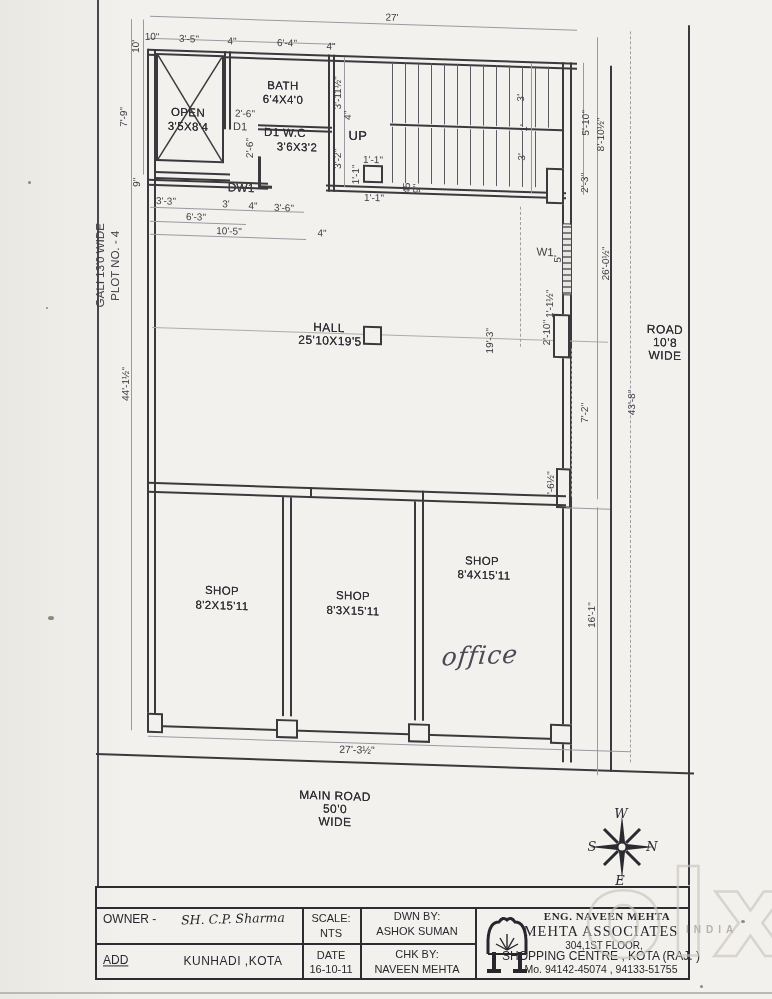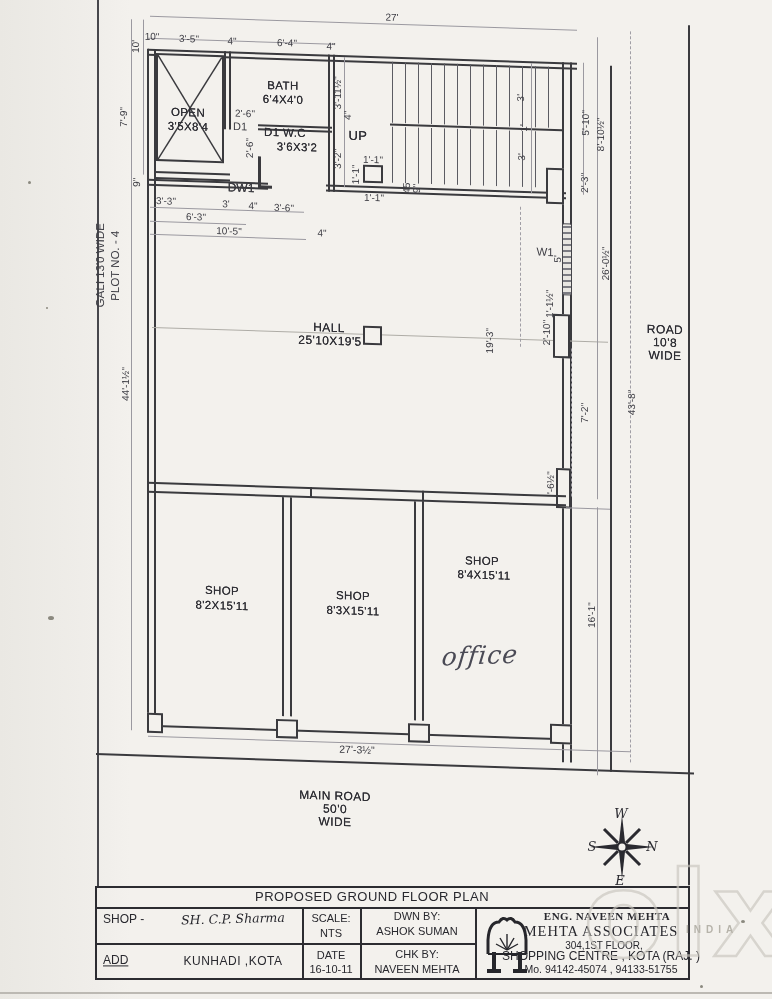--- a/index.html
+++ b/index.html
@@ -214,22 +214,21 @@
   <div class="compass-letter" style="left:620px;top:880px;">E</div>
   <div class="compass-letter" style="left:592px;top:846px;">S</div>
 
   <div id="tb-outer" style="left:95px;top:886px;width:595px;height:94px;"></div>
   <div class="tbline" style="left:95px;top:907px;width:595px;height:2px;"></div>
   <div class="tbline" style="left:302px;top:908px;width:2px;height:72px;"></div>
   <div class="tbline" style="left:360px;top:908px;width:2px;height:72px;"></div>
   <div class="tbline" style="left:475px;top:908px;width:2px;height:72px;"></div>
   <div class="tbline" style="left:95px;top:943px;width:381px;height:2px;"></div>
 
-  <div class="tb" style="left:372px;top:897px;font-size:13px;letter-spacing:.5px;">PROPOSED GROUND FLOOR PLAN</div>
-  <div class="tb l" style="left:103px;top:920px;font-size:12px;">SHOP -</div>
+  <div class="tb l" style="left:103px;top:920px;font-size:12px;">OWNER -</div>
   <div class="tb hand" style="left:233px;top:919px;font-size:12.5px;transform:translate(-50%,-50%) rotate(-1.5deg);">SH. C.P. Sharma</div>
   <div class="tb l" style="left:103px;top:961px;font-size:12px;text-decoration:underline;">ADD</div>
   <div class="tb" style="left:233px;top:962px;font-size:12px;letter-spacing:.5px;">KUNHADI ,KOTA</div>
   <div class="tb" style="left:331px;top:918px;font-size:11px;">SCALE:</div>
   <div class="tb" style="left:331px;top:933px;font-size:11px;">NTS</div>
   <div class="tb" style="left:331px;top:955px;font-size:11px;">DATE</div>
   <div class="tb" style="left:331px;top:969px;font-size:11px;">16-10-11</div>
   <div class="tb" style="left:417px;top:916px;font-size:11px;">DWN BY:</div>
   <div class="tb" style="left:417px;top:931px;font-size:11px;">ASHOK SUMAN</div>
   <div class="tb" style="left:417px;top:954px;font-size:11px;">CHK BY:</div>

